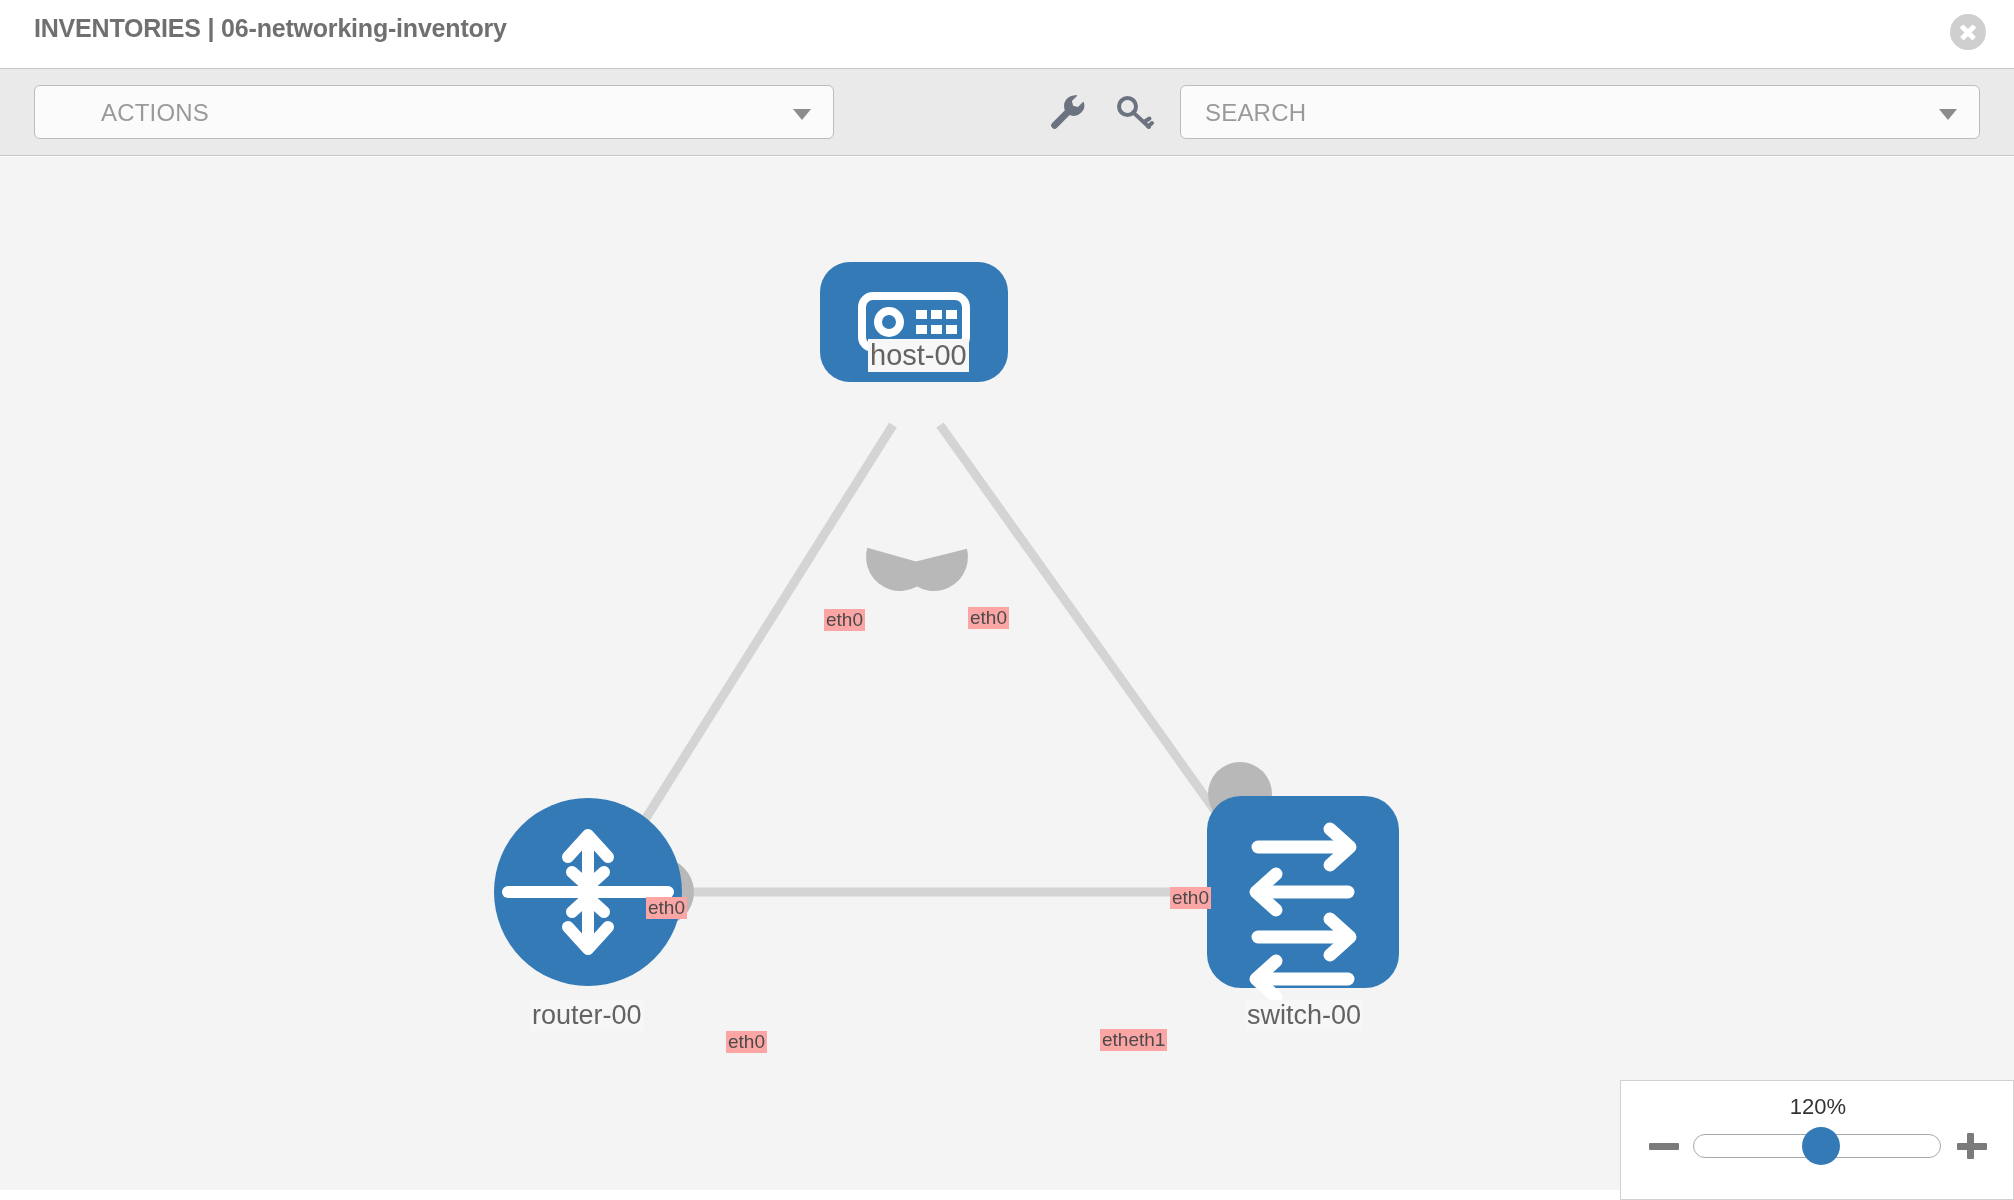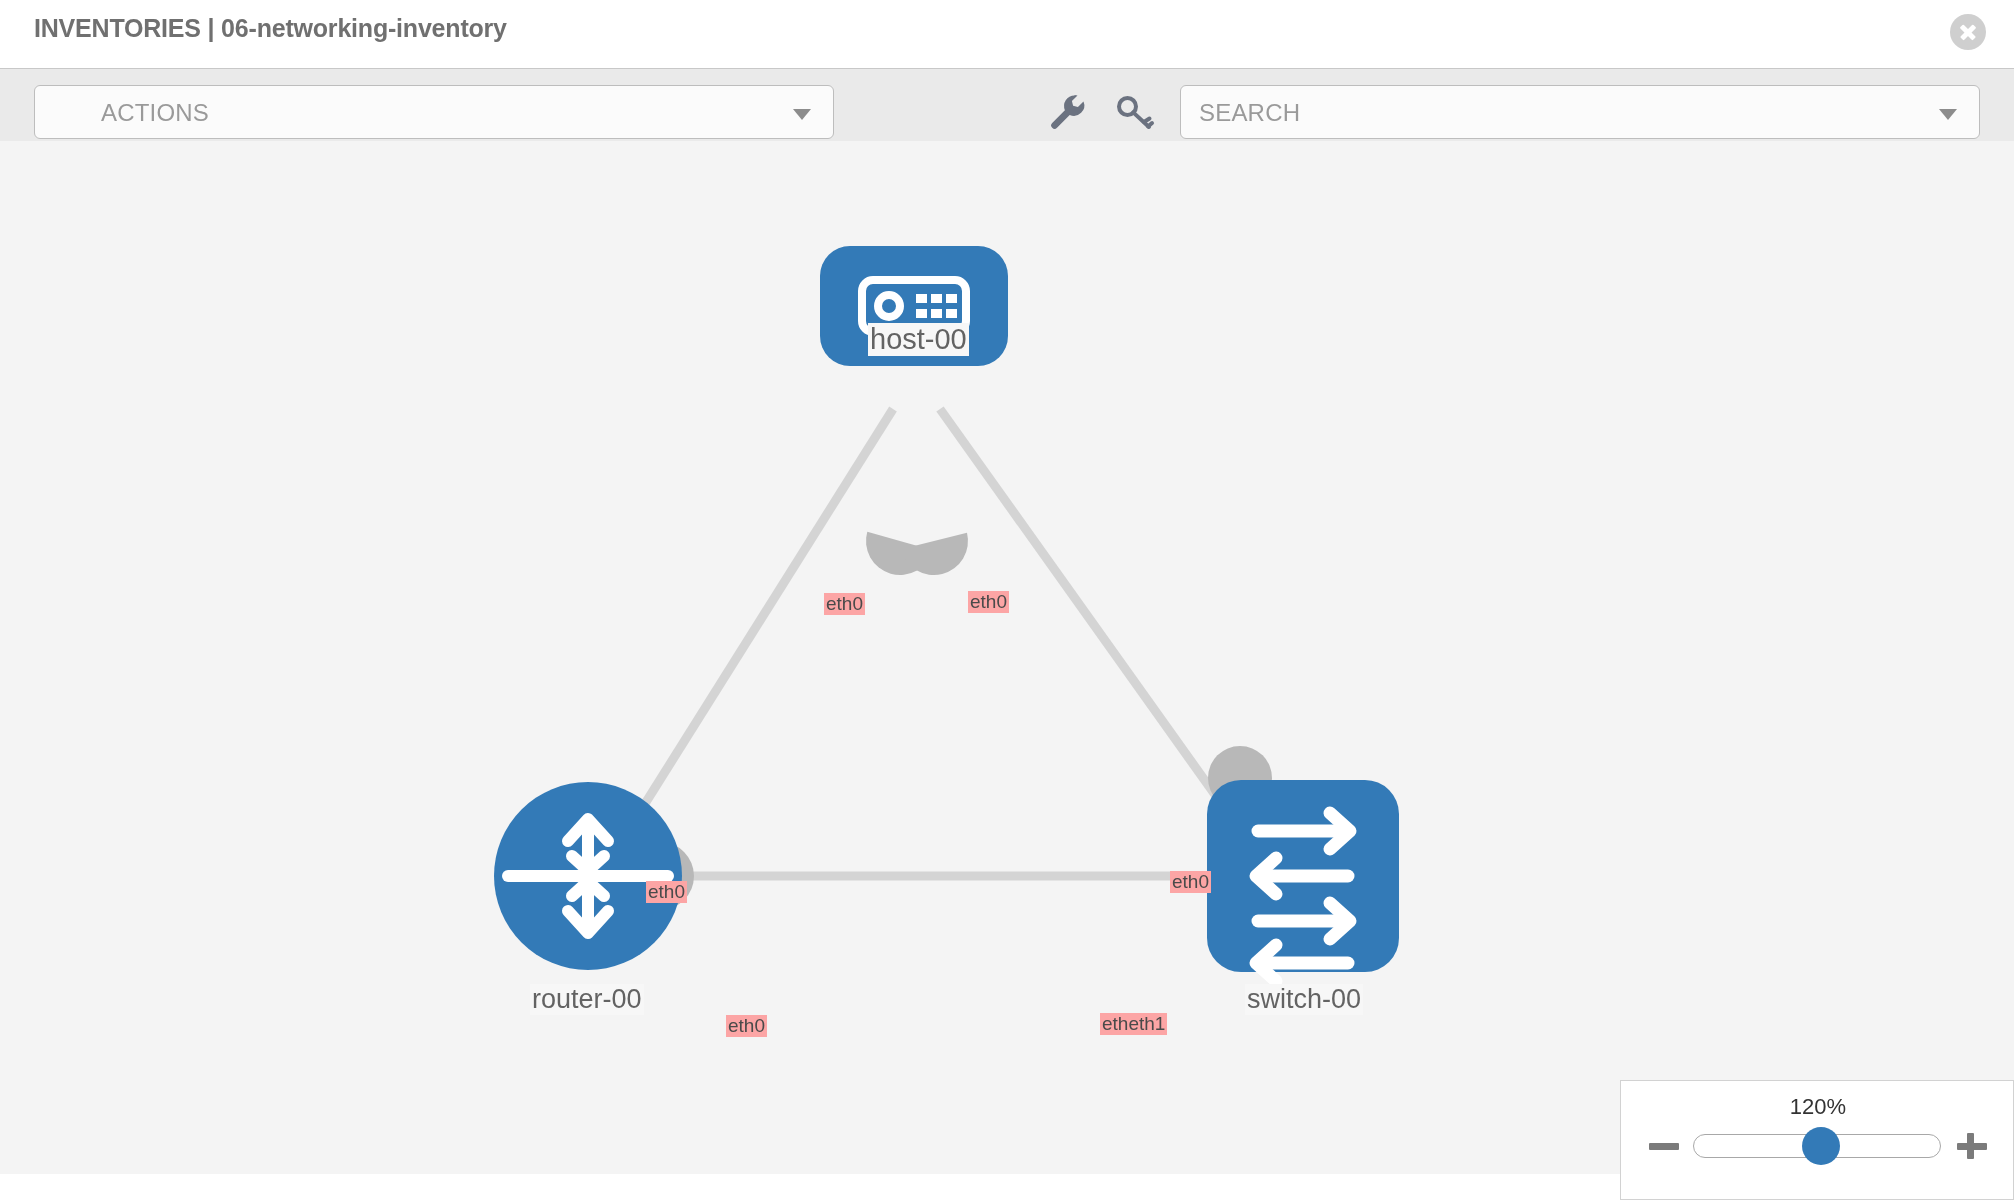--- a/index.html
+++ b/index.html
@@ -95,30 +95,30 @@
     position: absolute;
     left: 1180px; top: 16px;
     width: 800px; height: 54px;
     background: #fbfbfb;
     border: 1px solid #bdbdbd;
     border-radius: 6px;
     cursor: text;
   }
   .search-label {
     position: absolute;
-    left: 18px; top: 13px;
+    left: 24px; top: 13px;
     font-size: 24px;
     color: #9a9a9a;
     letter-spacing: 0.2px;
   }
 
   
   .canvas {
     position: absolute;
-    left: 0; top: 141px;
+    left: 0; top: 157px;
     width: 2014px; height: 1033px;
     background: #f4f4f4;
     overflow: hidden;
   }
   .topology-svg {
     position: absolute;
     left: 0; top: 0;
     width: 2014px; height: 1043px;
   }
 

